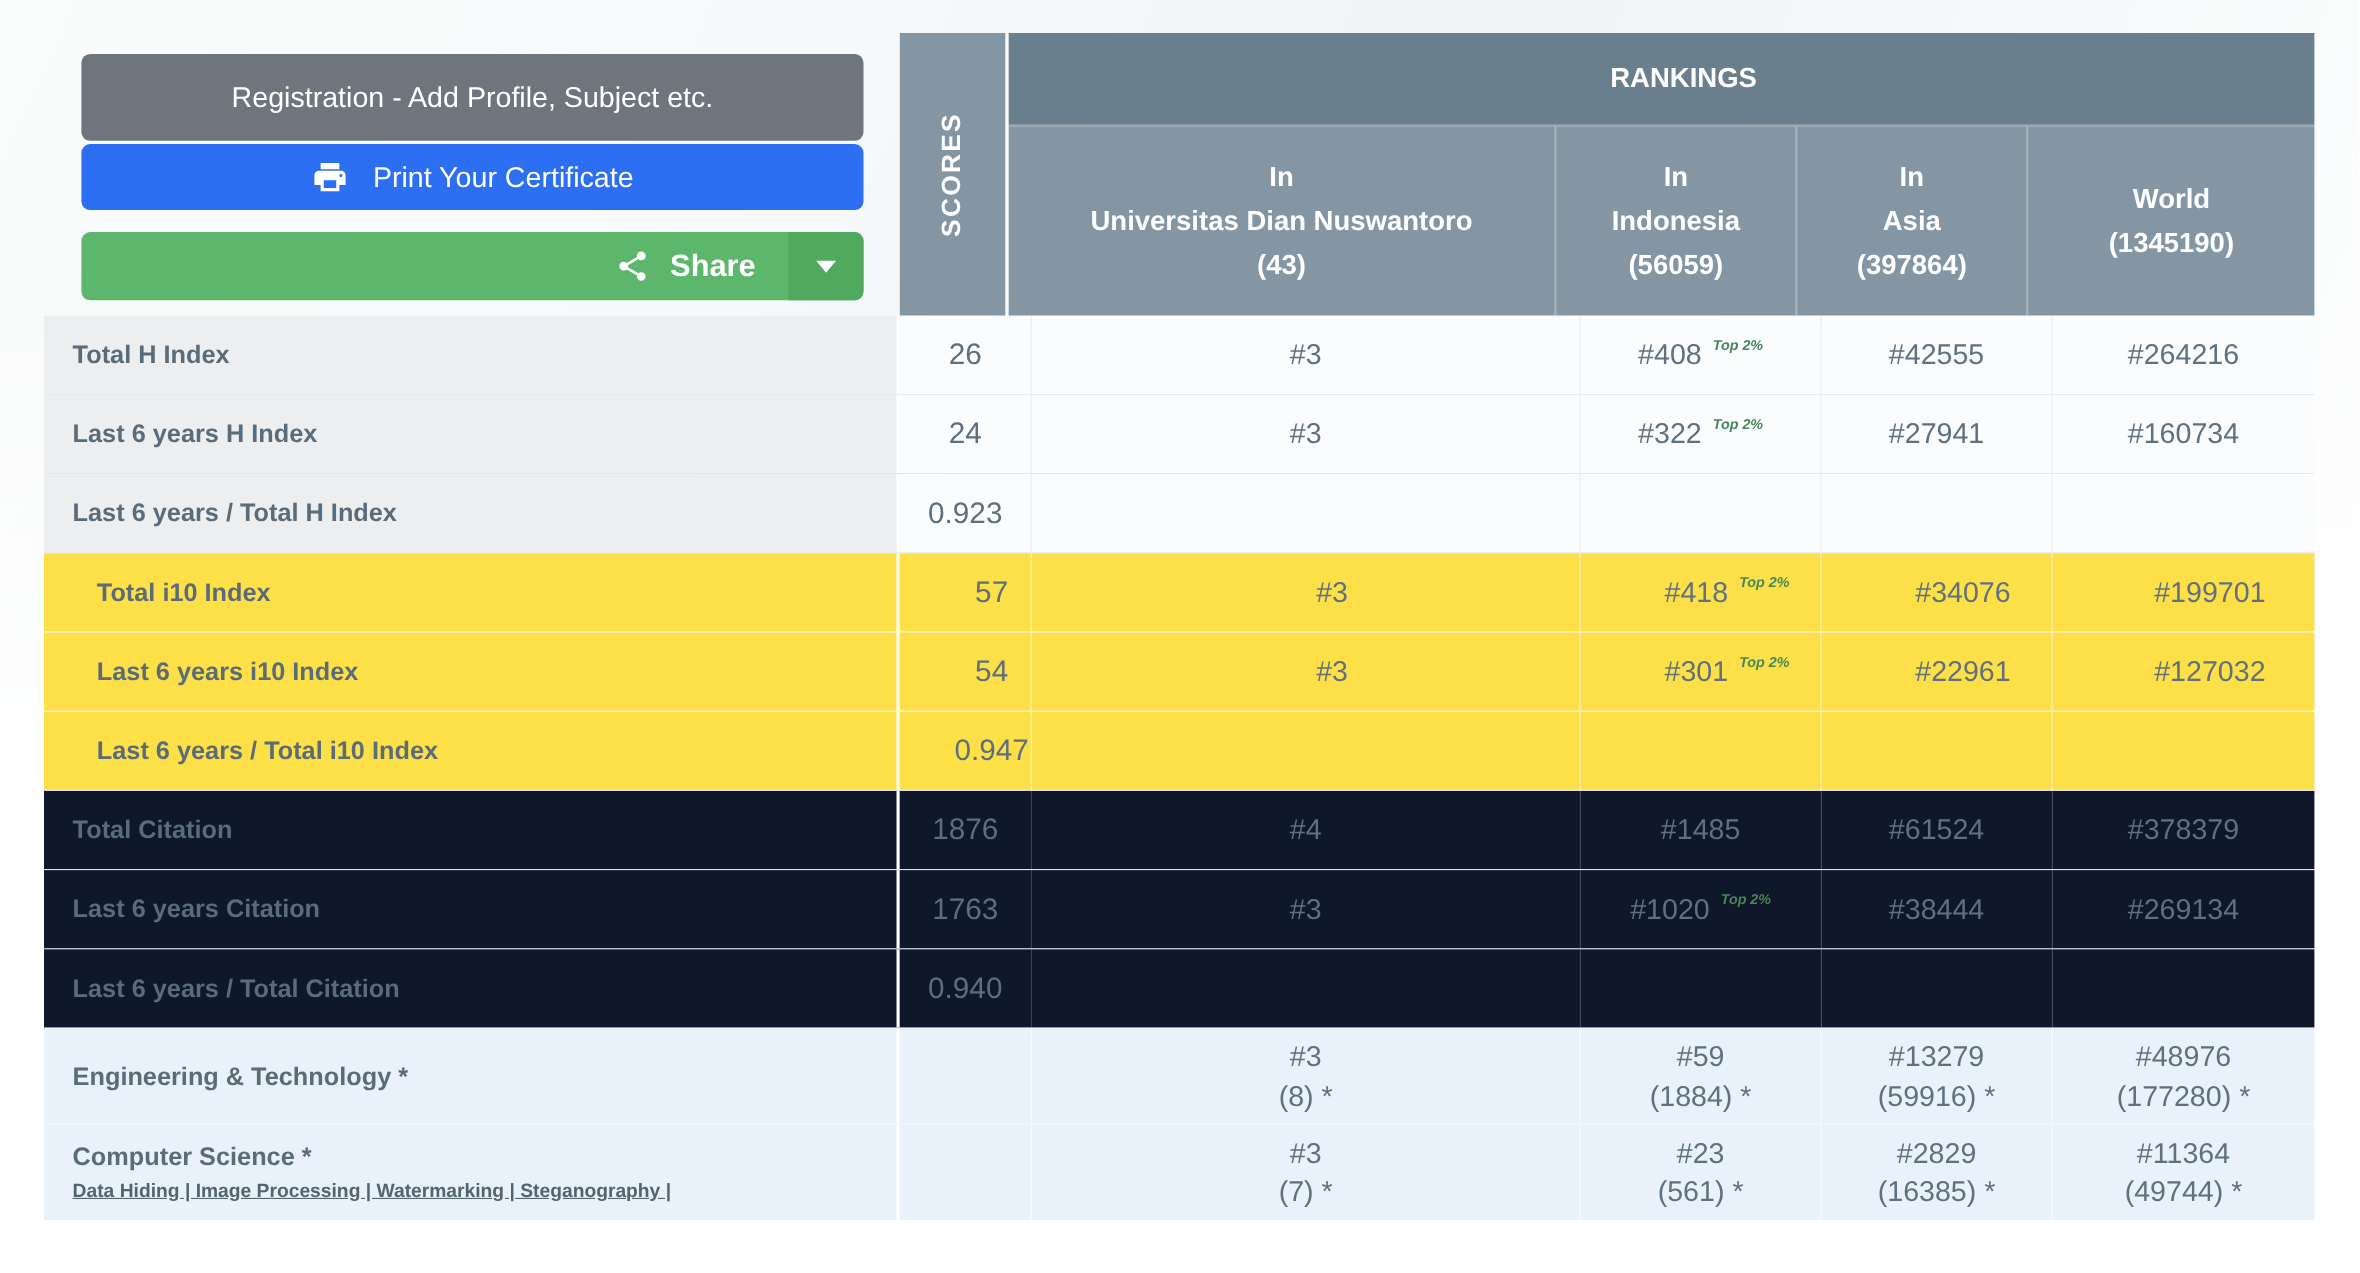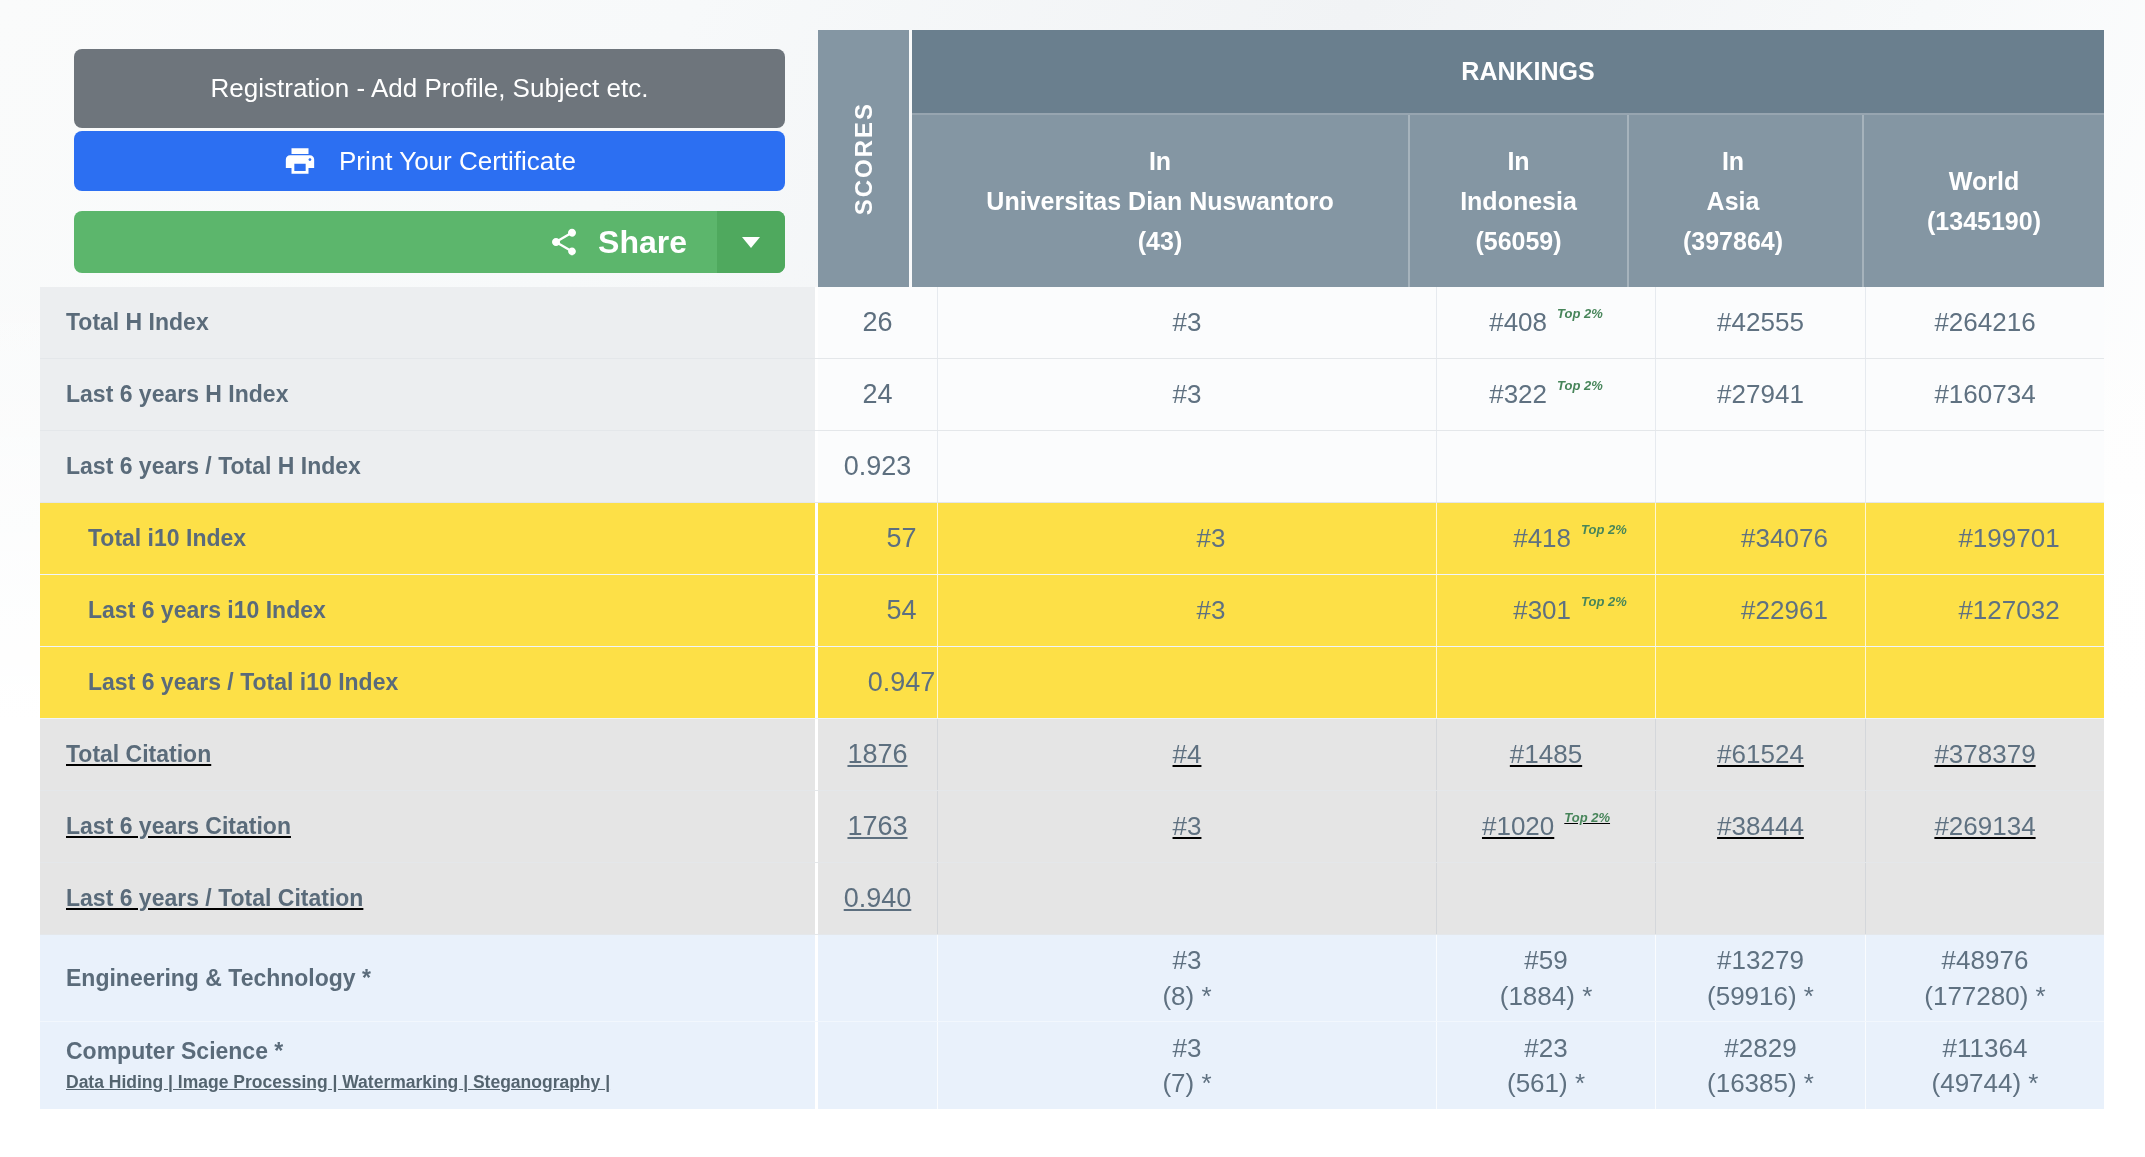--- a/index.html
+++ b/index.html
@@ -24,21 +24,21 @@
   
   .btn{
     position:absolute;left:74px;width:711px;
     border-radius:8px;display:flex;align-items:center;justify-content:center;
     color:#fff;box-sizing:border-box;cursor:pointer;
   }
   .btn-gray{top:49px;height:79px;background:#6e757c;font-size:26px;}
   .btn-blue{top:131px;height:60px;background:#2c6ff2;font-size:26px;gap:22px;}
   .btn-green{top:211px;height:62px;background:#5cb66c;justify-content:flex-end;padding-right:98px;gap:18px;}
   .btn .icon{display:flex;align-items:center;justify-content:center;}
-  .share-label{font-size:32px;font-weight:700;}
+  .share-label{font-size:28px;font-weight:700;}
   .share-caret-seg{
     position:absolute;right:0;top:0;bottom:0;width:68px;
     background:#4fa95e;border-radius:0 8px 8px 0;
     display:flex;align-items:center;justify-content:center;
   }
   .caret{
     width:0;height:0;
     border-left:9px solid transparent;border-right:9px solid transparent;
     border-top:11px solid #ffffff;display:inline-block;
   }
@@ -64,21 +64,21 @@
   .sub-cell{
     box-sizing:border-box;display:flex;flex-direction:column;justify-content:center;
     text-align:center;
   }
   .sub-cell + .sub-cell{border-left:2px solid rgba(255,255,255,0.28);}
   .sub-cell .sub-line{display:block;color:#fff;font-weight:700;font-size:25px;line-height:40px;}
   .sub-cell .sub-line:empty{display:none;}
   .sc0{width:496px;}
   .sc1{width:219px;}
   .sc2{width:210px;}
-  .sc3{width:242px;margin-left:25px;}
+  .sc3{width:262px;}
 
   .tbody{display:flex;flex-direction:column;}
   .trow{display:flex;height:72px;box-sizing:border-box;border-bottom:1px solid #e4e7ea;}
   .trow.tall{height:87px;}
   .trow:last-child{border-bottom:none;}
   .cell{box-sizing:border-box;display:flex;flex-direction:column;justify-content:center;}
   .label-cell{
     width:778px;padding-left:26px;border-right:3px solid #ffffff;
     align-items:flex-start;
   }
@@ -100,21 +100,21 @@
   .rank-line2{font-size:26px;color:#5f7181;line-height:1.25;margin-top:3px;}
   .badge{
     font-size:13px;font-weight:700;font-style:italic;color:#47855a;
     margin-left:10px;transform:translateY(-9px);display:inline-block;
   }
 
   
   .g-h .label-cell{background:#eceef0;}
   .g-h .score-cell,.g-h .data-cell{background:#fbfcfd;}
   .g-i10 .cell{background:#fde047;padding-left:48px;}
-  .g-cit .cell{background:#e5e5e5;text-decoration:underline;}
+  .g-cit .cell{background:#0f172a;}
   .g-subj .cell{background:#e9f1fb;}
   .g-i10 .score-cell,.g-i10 .data-cell,
   .g-subj .score-cell,.g-subj .data-cell{border-right-color:rgba(255,255,255,0.75);}
   .g-i10{border-bottom-color:#eff5fc;}
   .g-subj{border-bottom-color:#f2f7fd;}
 </style>
 </head>
 <body>
 
 <div class="page">

